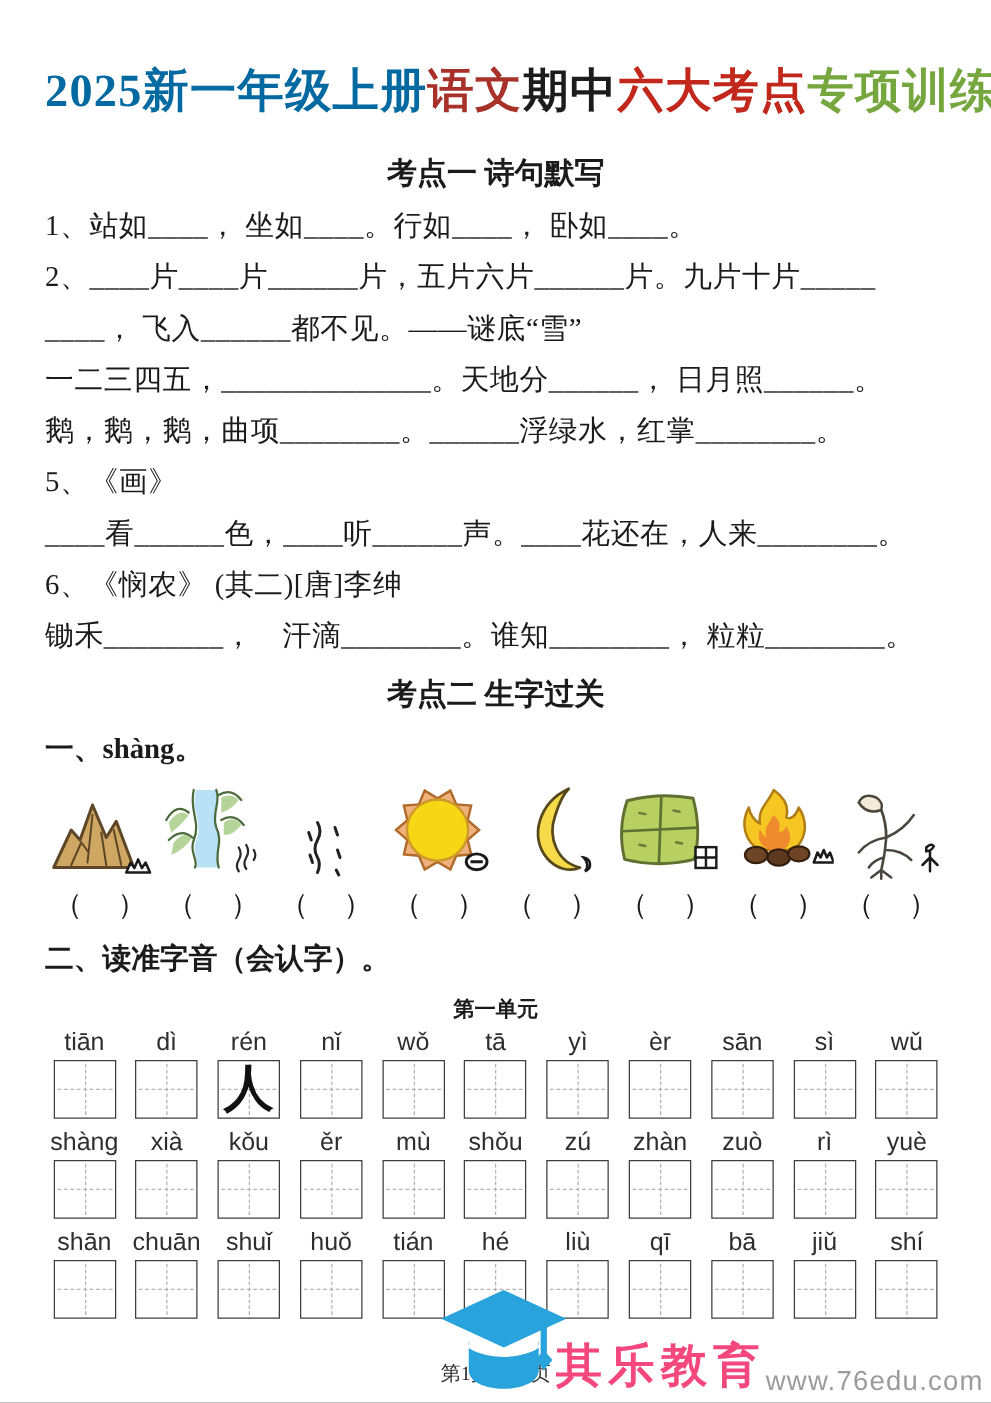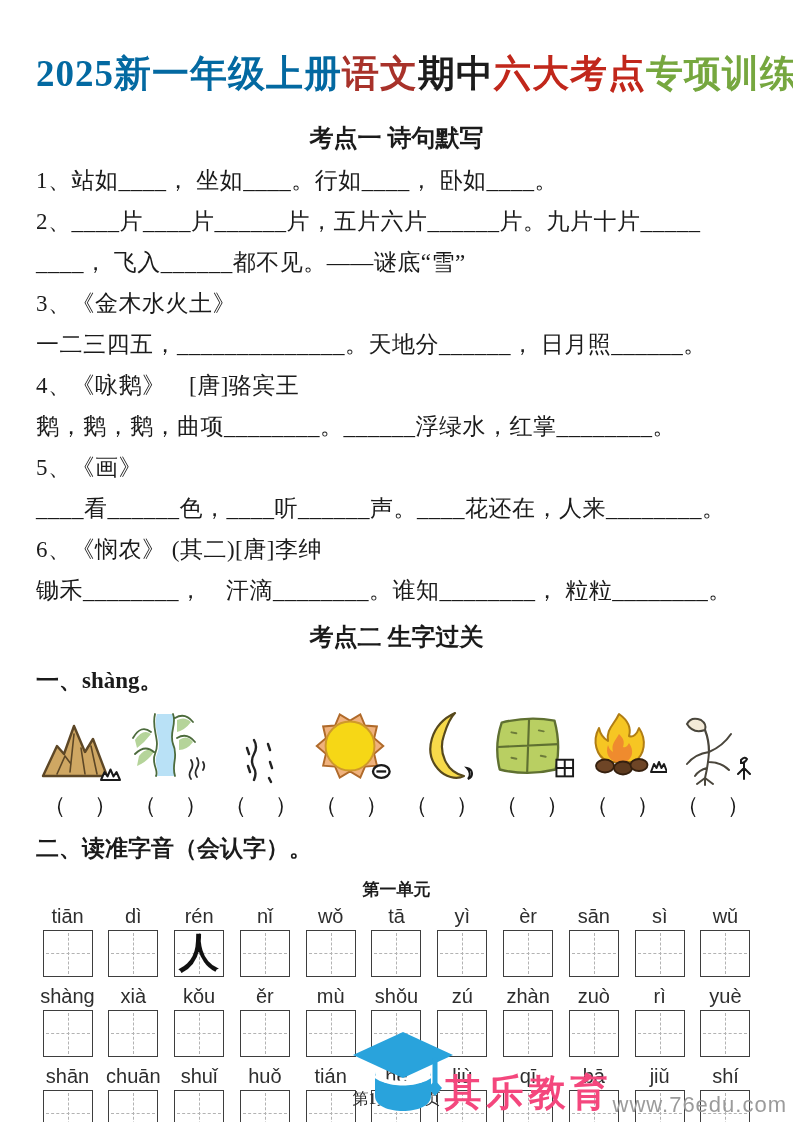--- a/index.html
+++ b/index.html
@@ -130,23 +130,21 @@
     <h1 class="title">
       <span style="color: #0369a1;">2025新一年级上册</span><span style="color: rgb(168, 50, 42);">语文</span><span style="color: rgb(28, 28, 28);">期中</span><span style="color: rgb(193, 39, 27);">六大考点</span><span style="color: rgb(118, 167, 63);">专项训练</span>
     </h1>
 
     <div class="kaodian">考点一 诗句默写</div>
 
     <div>
       <div class="qline">1、站如____， 坐如____。行如____， 卧如____。</div>
       <div class="qline">2、____片____片______片，五片六片______片。九片十片_____</div>
       <div class="qline">____， 飞入______都不见。——谜底“雪”</div>
-      <div class="qline">3、《金木水火土》</div>
       <div class="qline">一二三四五，______________。天地分______， 日月照______。</div>
-      <div class="qline">4、《咏鹅》　[唐]骆宾王</div>
       <div class="qline">鹅，鹅，鹅，曲项________。______浮绿水，红掌________。</div>
       <div class="qline">5、《画》</div>
       <div class="qline">____看______色，____听______声。____花还在，人来________。</div>
       <div class="qline">6、《悯农》 (其二)[唐]李绅</div>
       <div class="qline">锄禾________，　汗滴________。谁知________， 粒粒________。</div>
     </div>
 
     <div class="kaodian">考点二 生字过关</div>
 
     <div class="subhead">一、shàng。</div>

